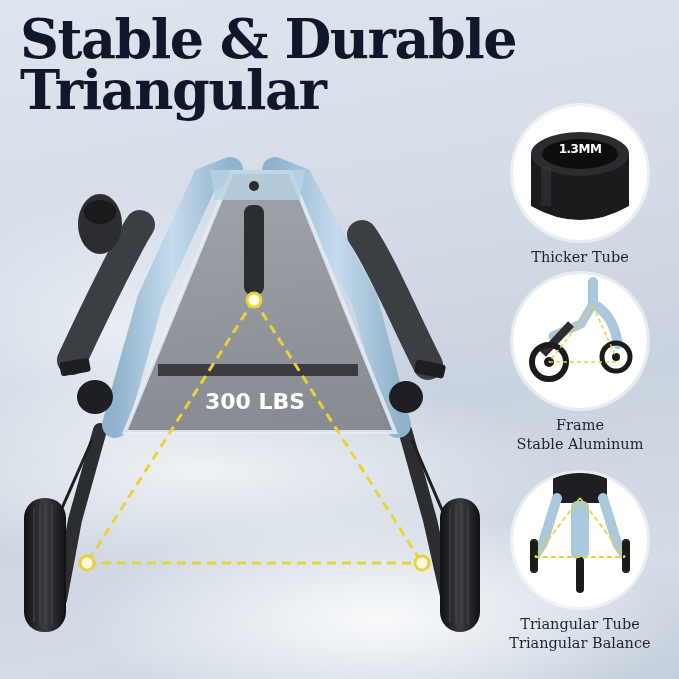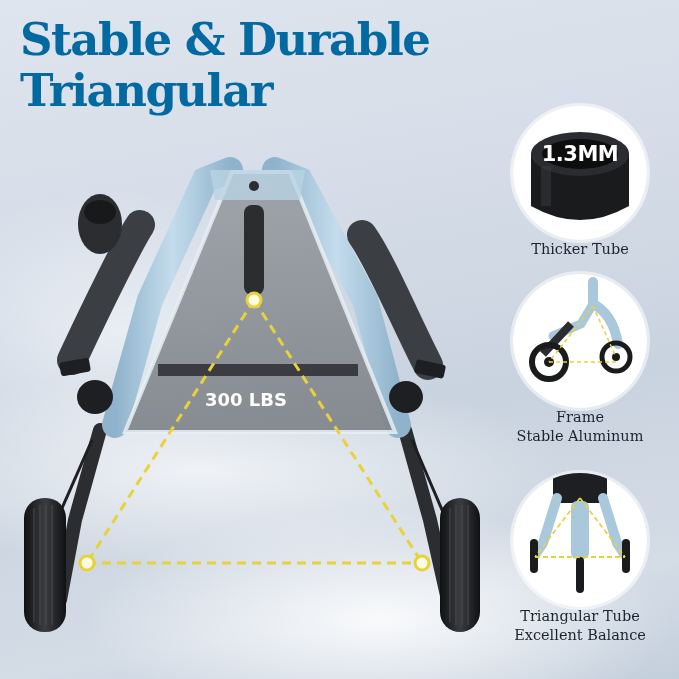--- a/index.html
+++ b/index.html
@@ -10,55 +10,56 @@
     background:
       radial-gradient(ellipse 420px 160px at 380px 620px, rgba(255,255,255,0.85), rgba(255,255,255,0) 70%),
       radial-gradient(ellipse 520px 140px at 200px 470px, rgba(255,255,255,0.7), rgba(255,255,255,0) 70%),
       radial-gradient(ellipse 300px 200px at 120px 330px, rgba(250,252,255,0.6), rgba(255,255,255,0) 70%),
       linear-gradient(170deg, #dfe5ee 0%, #d6dde8 30%, #c9d3df 60%, #d4dce6 85%, #c4cfdc 100%);
   }
   .headline {
     position: absolute; left: 20px; top: 14px;
     font-family: "DejaVu Serif", serif;
     font-weight: bold;
-    font-size: 45px; line-height: 51px;
-    color: #0369a1;
+    font-size: 54px; line-height: 51px;
+    color: #0f172a;
     letter-spacing: -1.5px;
   }
   .headline span { display: block; }
 
   .stage { position: absolute; left: 0; top: 0; width: 679px; height: 679px; }
 
   .feature {
     position: absolute; width: 160px; text-align: center;
   }
   .feature .circle {
     width: 134px; height: 134px; margin: 0 auto;
     border-radius: 50%;
     background: radial-gradient(circle at 50% 50%, #ffffff 0%, #ffffff 72%, #eef2f7 86%, #e2e8f0 100%);
     box-shadow: 0 0 0 3px rgba(255,255,255,0.55);
     position: relative; overflow: hidden;
   }
   .feature .caption {
     font-family: "DejaVu Serif", serif;
     font-size: 14.5px; line-height: 19px;
     color: #1b2430;
+    margin-top: 8px;
   }
   .feature .caption span { display: block; }
 
   .tube-label {
     position: absolute; left: 50%; top: 36px; transform: translateX(-50%);
     font-family: "DejaVu Sans", sans-serif; font-weight: bold;
-    color: #ffffff; font-size: 21px; letter-spacing: -0.5px;
+    color: #ffffff; font-size: 12px; letter-spacing: -0.5px;
   }
 
   .load-label {
     position: absolute; left: 205px; top: 389px;
     font-family: "DejaVu Sans", sans-serif; font-weight: bold;
-    font-size: 18px; color: #ffffff; letter-spacing: 0px;
+    font-size: 22px; color: #ffffff; letter-spacing: 0px;
   }
 </style>
 </head>
 <body>
 
 <div class="stage">
 
   <svg width="679" height="679" viewBox="0 0 679 679" style="position:absolute;left:0;top:0;">
     <defs>
       <linearGradient id="frameBlue" x1="0" y1="0" x2="1" y2="0">
@@ -193,17 +194,17 @@
         <rect x="17" y="66" width="8" height="34" rx="4" fill="#1a1b1d"></rect>
         <rect x="109" y="66" width="8" height="34" rx="4" fill="#1a1b1d"></rect>
         <rect x="63" y="84" width="8" height="36" rx="4" fill="#1a1b1d"></rect>
         <line x1="67" y1="25" x2="22" y2="84" stroke="#e8d23a" stroke-width="1.8" stroke-dasharray="5 3"></line>
         <line x1="67" y1="25" x2="112" y2="84" stroke="#e8d23a" stroke-width="1.8" stroke-dasharray="5 3"></line>
         <line x1="22" y1="84" x2="112" y2="84" stroke="#e8d23a" stroke-width="1.8" stroke-dasharray="5 3"></line>
       </svg>
     </div>
     <div class="caption">
       <span>Triangular Tube</span>
-      <span>Excellent Balance</span>
+      <span>Triangular Balance</span>
     </div>
   </div>
 
 </div>
 
 </body></html>

